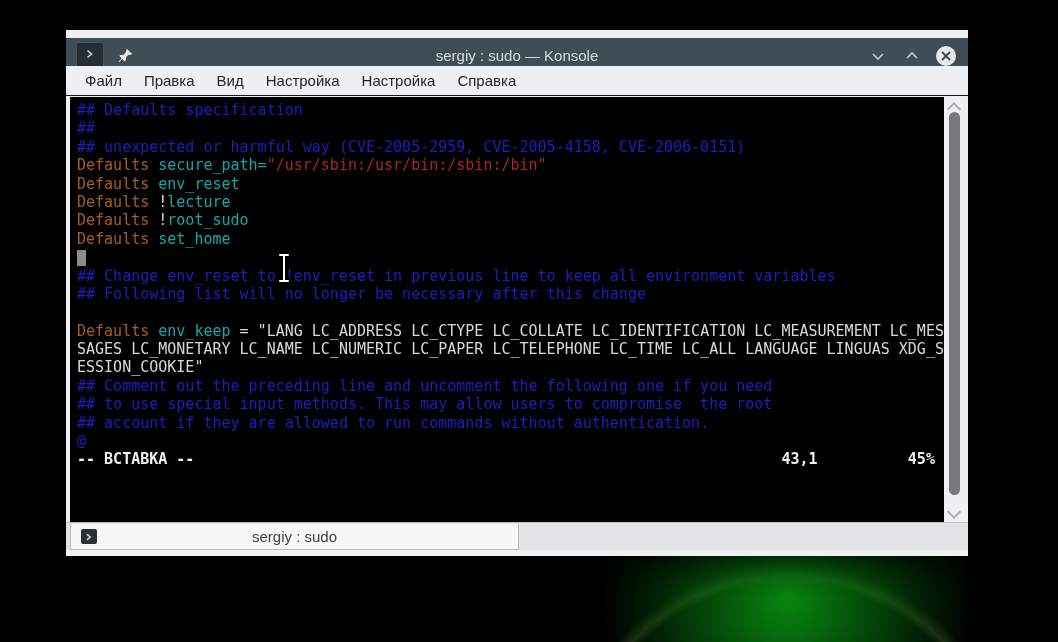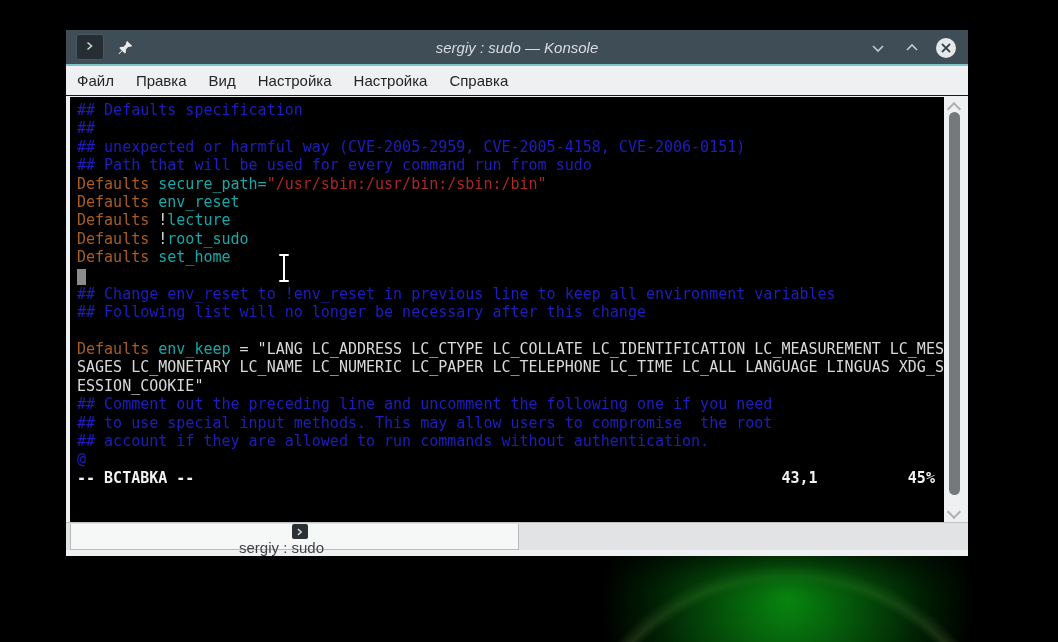--- a/index.html
+++ b/index.html
@@ -4,31 +4,31 @@
 <style>
   html,body{margin:0;padding:0;background:#000;width:1058px;height:642px;overflow:hidden;}
   .wallpaper{position:absolute;left:0;top:0;width:1058px;height:642px;
     background:
       radial-gradient(circle 240px at 788px 598px, rgba(10,170,20,.80), rgba(5,90,12,.38) 55%, rgba(0,0,0,0) 78%),
       radial-gradient(circle 400px at 788px 792px, rgba(0,0,0,0) 208px, rgba(150,160,90,.22) 216px, rgba(0,0,0,0) 228px),
       #000;}
   .window{position:absolute;left:66px;top:30px;width:902px;height:526px;background:#eff0f1;
     box-shadow:0 10px 34px rgba(0,0,0,.75);font-family:"Liberation Sans",sans-serif;}
   
-  .titlebar{position:absolute;left:0;top:0;width:100%;height:36px;background:#3e4d56;
-    border-bottom:2px solid #7fc4c6;box-sizing:border-box;display:flex;align-items:center;font-style:italic;}
+  .titlebar{position:absolute;left:0;top:8px;width:100%;height:36px;background:#3e4d56;
+    border-bottom:2px solid #7fc4c6;box-sizing:border-box;display:flex;align-items:center;}
   .app-btn{width:26px;height:24px;margin-left:10px;background:#272e33;border:1px solid #4a565e;
     border-radius:3px;display:flex;align-items:center;justify-content:center;}
   .pin{margin-left:12px;width:18px;height:18px;display:flex;align-items:center;justify-content:center;}
   .title{position:absolute;left:0;right:0;text-align:center;color:#d9dde0;font-size:15px;pointer-events:none;}
   .winbtns{position:absolute;right:10px;top:0;height:36px;display:flex;align-items:center;gap:10px;}
   .wbtn{width:24px;height:24px;display:flex;align-items:center;justify-content:center;}
   
   .menubar{position:absolute;left:0;top:36px;width:100%;height:30px;background:#eff0f1;
-    border-bottom:1px solid #1a1a1a;box-sizing:border-box;display:flex;align-items:center;padding-left:0;}
+    border-bottom:1px solid #1a1a1a;box-sizing:border-box;display:flex;align-items:center;padding-left:8px;}
   .menu-item{padding:4px 11px;font-size:15px;color:#232627;cursor:default;}
   
   .terminal{position:absolute;left:4px;top:67px;width:874px;height:425px;background:#000;
     font-family:"DejaVu Sans Mono",monospace;font-size:15px;line-height:18.4px;
     padding:4px 0 0 7px;box-sizing:border-box;overflow:hidden;}
   .tline{white-space:pre;height:18.4px;}
   .c-comment{color:#1e1ec0;}
   .c-keyword{color:#aa5d20;}
   .c-ident{color:#16a8a8;}
   .c-string{color:#aa2727;}
@@ -39,21 +39,21 @@
   .scrollbar{position:absolute;left:878px;top:67px;width:22px;height:425px;background:#eef0f1;}
   .sb-thumb{position:absolute;left:5px;top:15px;width:11px;height:383px;background:#75797c;border-radius:6px;}
   .sb-arrow{position:absolute;left:5px;width:11px;height:11px;}
   .chev{display:inline-block;width:8px;height:8px;border-right:2px solid #aab0b4;border-bottom:2px solid #aab0b4;}
   .chev.up{transform:rotate(-135deg);margin-top:4px;}
   .chev.down{transform:rotate(45deg);}
   
   .tabbar{position:absolute;left:0;top:492px;width:100%;height:28px;background:#e2e3e4;
     border-top:1px solid #bfc1c3;box-sizing:border-box;}
   .tab{position:absolute;left:4px;top:1px;width:449px;height:26px;background:#f6f7f7;
-    border:1px solid #b8babb;border-top:none;box-sizing:border-box;display:flex;align-items:center;flex-direction:column;}
+    border:1px solid #b8babb;border-top:none;box-sizing:border-box;display:flex;align-items:center;}
   .tab-icon{width:16px;height:15px;margin-left:10px;background:#2b3136;border-radius:2px;
     display:flex;align-items:center;justify-content:center;flex:0 0 auto;}
   .tab-label{flex:1;text-align:center;font-size:15px;color:#3f4245;margin-right:26px;}
   
   .mouse{position:absolute;left:276px;top:252px;width:16px;height:32px;pointer-events:none;}
 </style>
 </head>
 <body>
 
 <div class="wallpaper"></div>
@@ -101,21 +101,20 @@
       <div class="menu-item">Вид</div>
       <div class="menu-item">Настройка</div>
       <div class="menu-item">Настройка</div>
       <div class="menu-item">Справка</div>
     </div>
 
   <div class="terminal">
       <div class="tline"><span class="c-comment">## Defaults specification</span></div>
       <div class="tline"><span class="c-comment">##</span></div>
       <div class="tline"><span class="c-comment">## unexpected or harmful way (CVE-2005-2959, CVE-2005-4158, CVE-2006-0151)</span></div>
-      <div class="tline"><span class="c-comment">## Path that will be used for every command run from sudo</span></div>
       <div class="tline"><span class="c-keyword">Defaults</span><span class="c-plain"> </span><span class="c-ident">secure_path=</span><span class="c-string">"/usr/sbin:/usr/bin:/sbin:/bin"</span></div>
       <div class="tline"><span class="c-keyword">Defaults</span><span class="c-plain"> </span><span class="c-ident">env_reset</span></div>
       <div class="tline"><span class="c-keyword">Defaults</span><span class="c-plain"> !</span><span class="c-ident">lecture</span></div>
       <div class="tline"><span class="c-keyword">Defaults</span><span class="c-plain"> !</span><span class="c-ident">root_sudo</span></div>
       <div class="tline"><span class="c-keyword">Defaults</span><span class="c-plain"> </span><span class="c-ident">set_home</span></div>
       <div class="tline"><span class="cursor-block"></span></div>
       <div class="tline"><span class="c-comment">## Change env_reset to !env_reset in previous line to keep all environment variables</span></div>
       <div class="tline"><span class="c-comment">## Following list will no longer be necessary after this change</span></div>
       <div class="tline"></div>
       <div class="tline"><span class="c-keyword">Defaults</span><span class="c-plain"> </span><span class="c-ident">env_keep</span><span class="c-plain"> = "LANG LC_ADDRESS LC_CTYPE LC_COLLATE LC_IDENTIFICATION LC_MEASUREMENT LC_MES</span></div>

